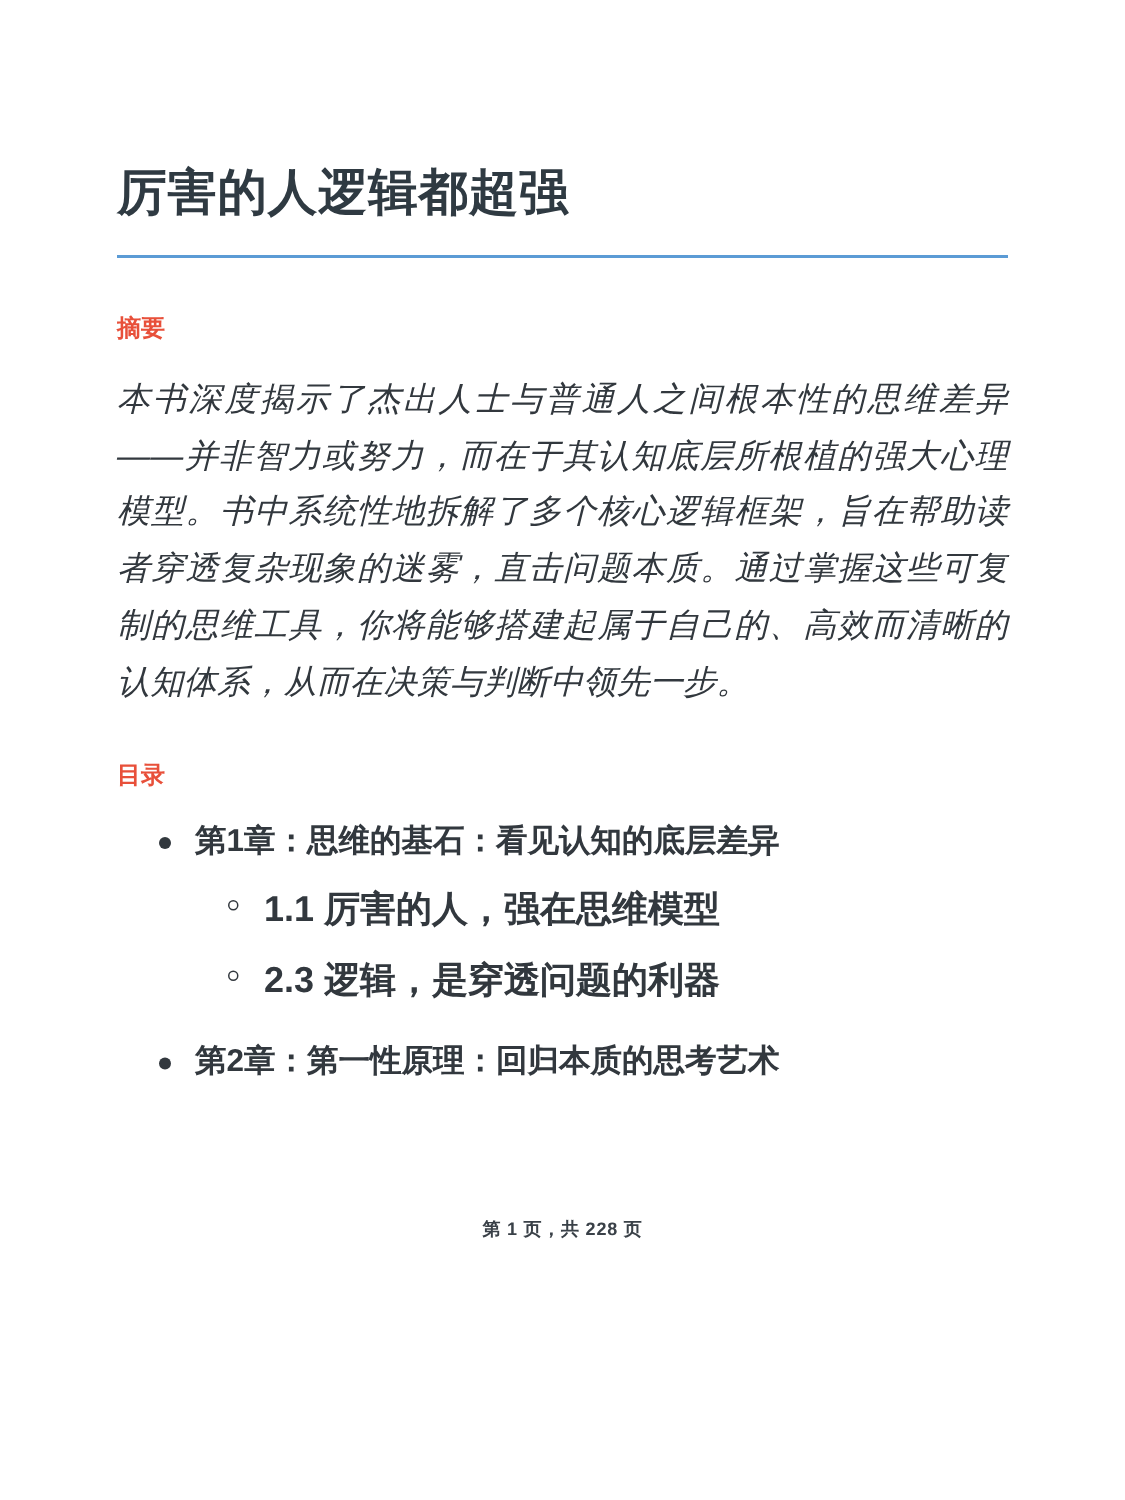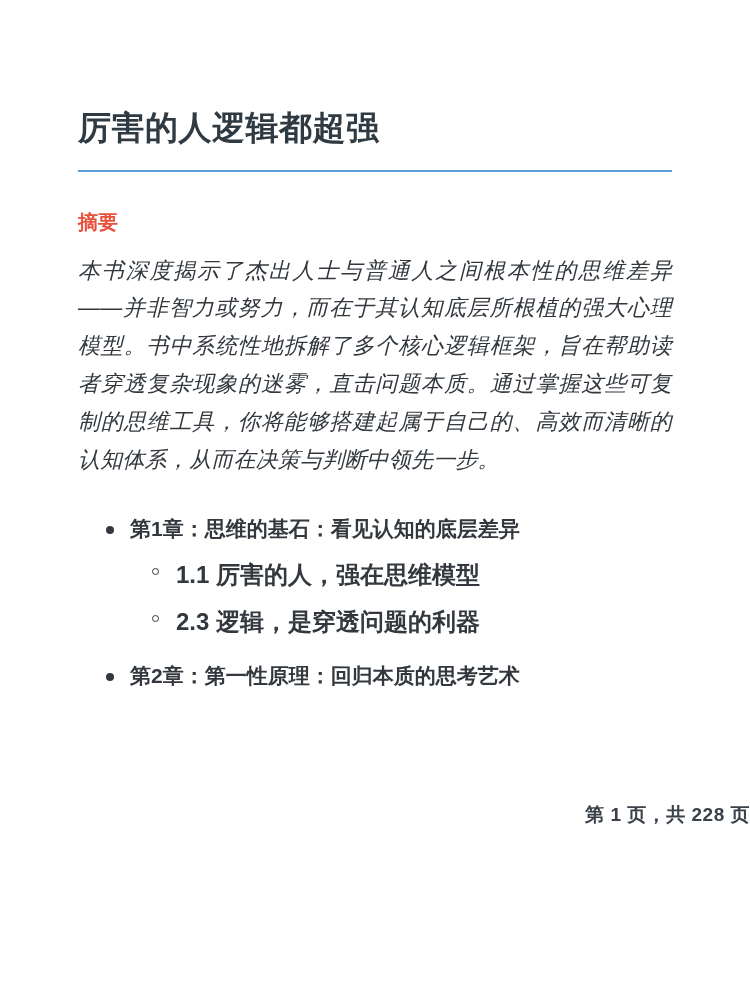--- a/index.html
+++ b/index.html
@@ -32,21 +32,21 @@
     margin: 0 0 22px 0;
     line-height: 1.2;
   }
   .title-rule {
     height: 2px;
     background: #5b9bd5;
     width: 100%;
     margin: 0 0 38px 0;
   }
   .section-heading {
-    font-size: 20px;
+    font-size: 16px;
     font-weight: bold;
     color: #e8503a;
     margin: 0 0 18px 0;
     line-height: 1.2;
   }
   .abstract-text {
     font-size: 22px;
     line-height: 1.72;
     color: #32383e;
     margin: 0 0 34px 0;
@@ -101,38 +101,39 @@
     border-radius: 50%;
     border: 1.5px solid #32383e;
     background: transparent;
     box-sizing: border-box;
   }
   .footer {
     position: absolute;
     left: 0;
     right: 0;
     bottom: 28px;
-    text-align: right;
-    font-size: 19px;
+    text-align: center;
+    font-size: 12px;
     font-weight: bold;
     color: #3a4148;
     letter-spacing: 0.5px;
   }
 </style>
 </head>
 <body>
 
 <div class="page">
 
   <h1 class="doc-title">厉害的人逻辑都超强</h1>
   <div class="title-rule"></div>
 
   <h2 class="section-heading">摘要</h2>
   <p class="abstract-text">本书深度揭示了杰出人士与普通人之间根本性的思维差异——并非智力或努力，而在于其认知底层所根植的强大心理模型。书中系统性地拆解了多个核心逻辑框架，旨在帮助读者穿透复杂现象的迷雾，直击问题本质。通过掌握这些可复制的思维工具，你将能够搭建起属于自己的、高效而清晰的认知体系，从而在决策与判断中领先一步。</p>
 
+  <h2 class="section-heading">目录</h2>
 
   <ul class="toc">
     <li>
       <span>第1章：思维的基石：看见认知的底层差异</span>
       <ul class="toc-sub">
         <li>1.1 厉害的人，强在思维模型</li>
         <li>2.3 逻辑，是穿透问题的利器</li>
       </ul>
     </li>
     <li>

